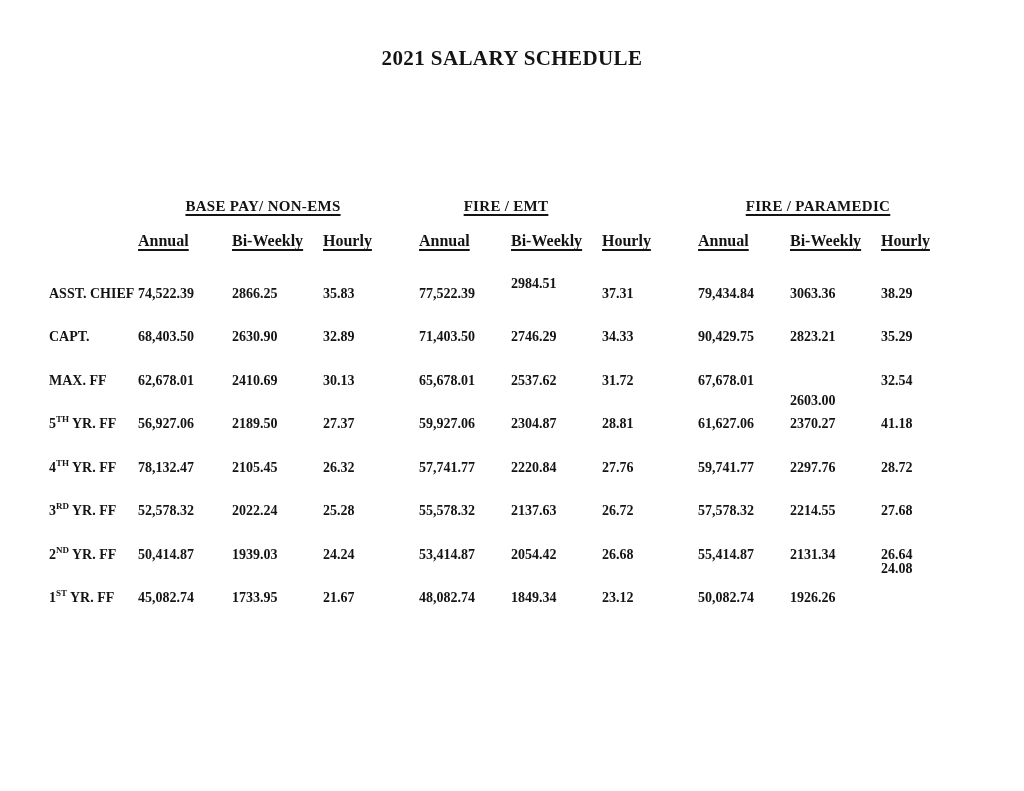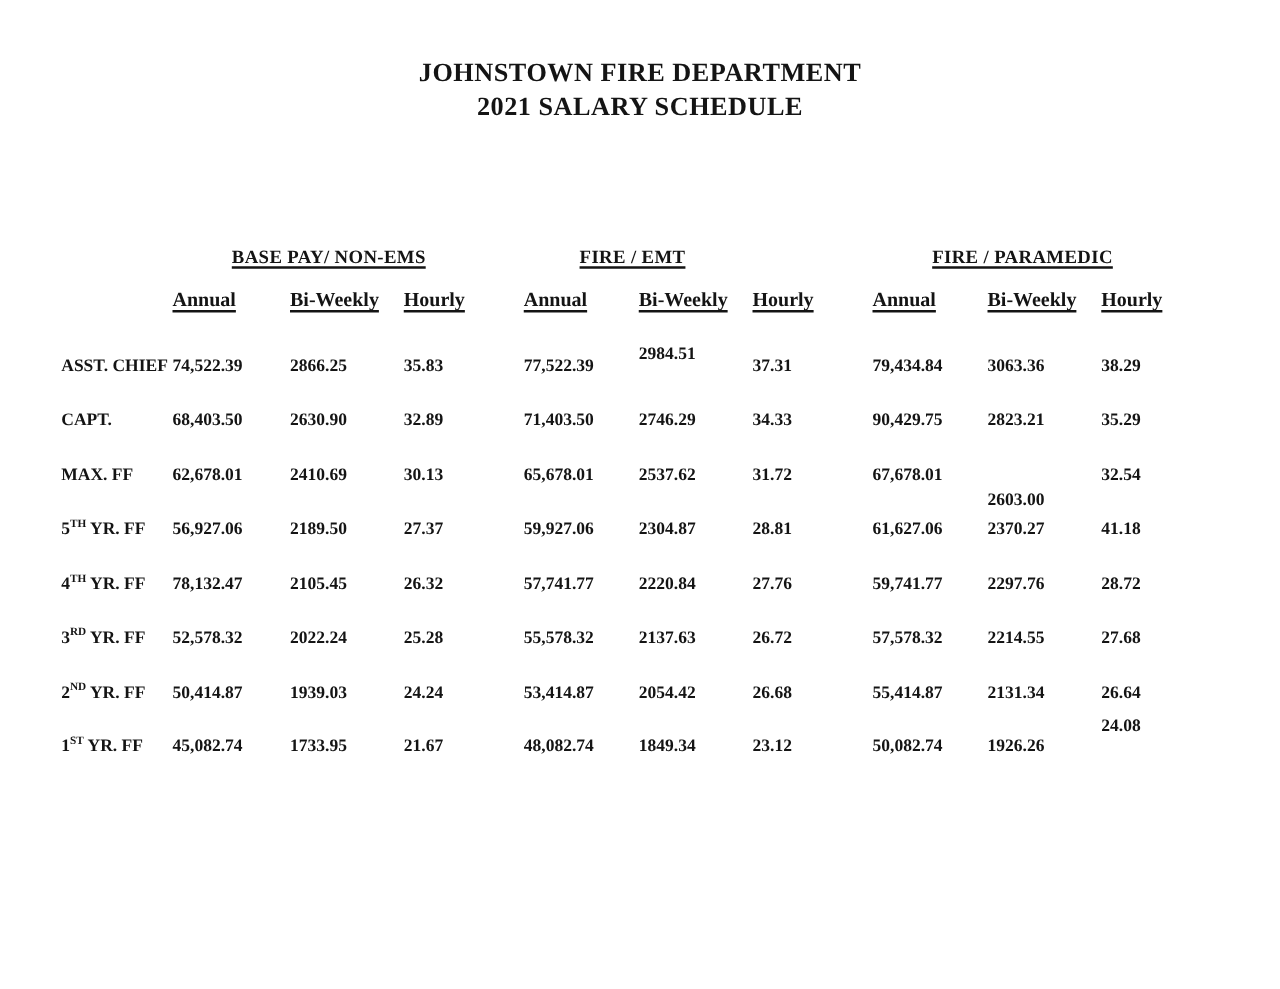--- a/index.html
+++ b/index.html
@@ -76,21 +76,20 @@
     line-height: 0;
     vertical-align: super;
   }
 </style>
 </head>
 <body>
 
 <div class="page">
 
   <div class="title-block">
-    <div class="title-line">JOHNSTOWN FIRE DEPARTMENT</div>
     <div class="title-line">2021 SALARY SCHEDULE</div>
   </div>
 
   <div>
     <span class="section-header sec-1">BASE PAY/ NON-EMS</span>
     <span class="section-header sec-2">FIRE / EMT</span>
     <span class="section-header sec-3">FIRE / PARAMEDIC</span>
   </div>
 
   <div class="col-headers">
@@ -199,16 +198,16 @@
   <div class="row">
     <span class="cell col-label" style="top:591px"><span>1</span><sup class="ord">ST</sup><span> YR. FF</span></span>
     <span class="cell col-a1" style="top:591px">45,082.74</span>
     <span class="cell col-b1" style="top:591px">1733.95</span>
     <span class="cell col-h1" style="top:591px">21.67</span>
     <span class="cell col-a2" style="top:591px">48,082.74</span>
     <span class="cell col-b2" style="top:591px">1849.34</span>
     <span class="cell col-h2" style="top:591px">23.12</span>
     <span class="cell col-a3" style="top:591px">50,082.74</span>
     <span class="cell col-b3" style="top:591px">1926.26</span>
-    <span class="cell col-h3" style="top:575px">24.08</span>
+    <span class="cell col-h3" style="top:562px">24.08</span>
   </div>
 
 </div>
 
 </body></html>

